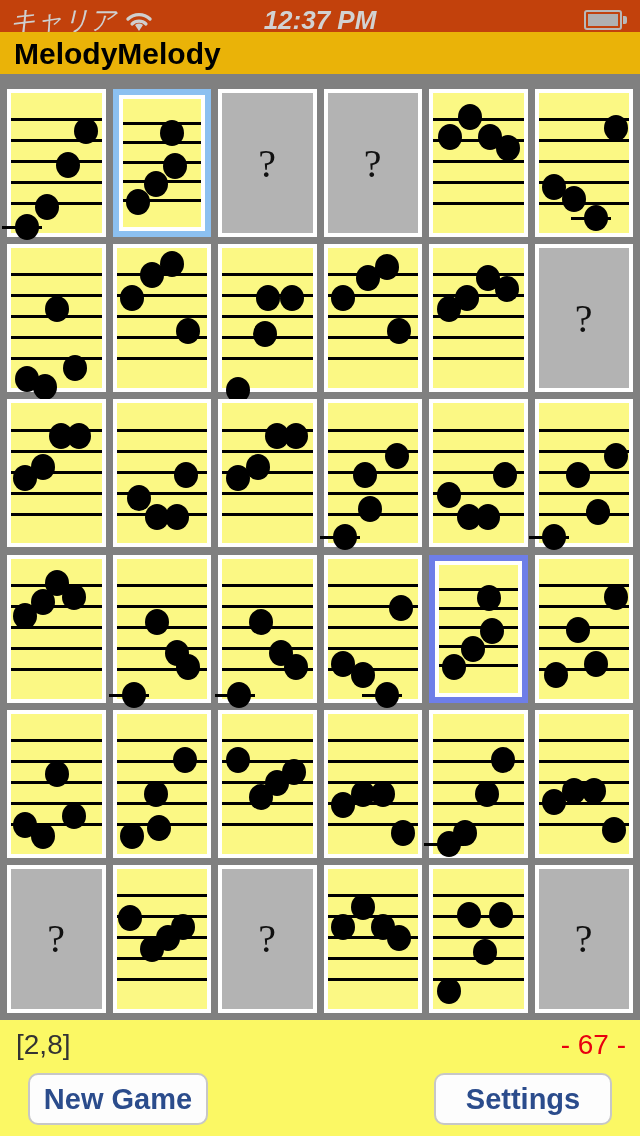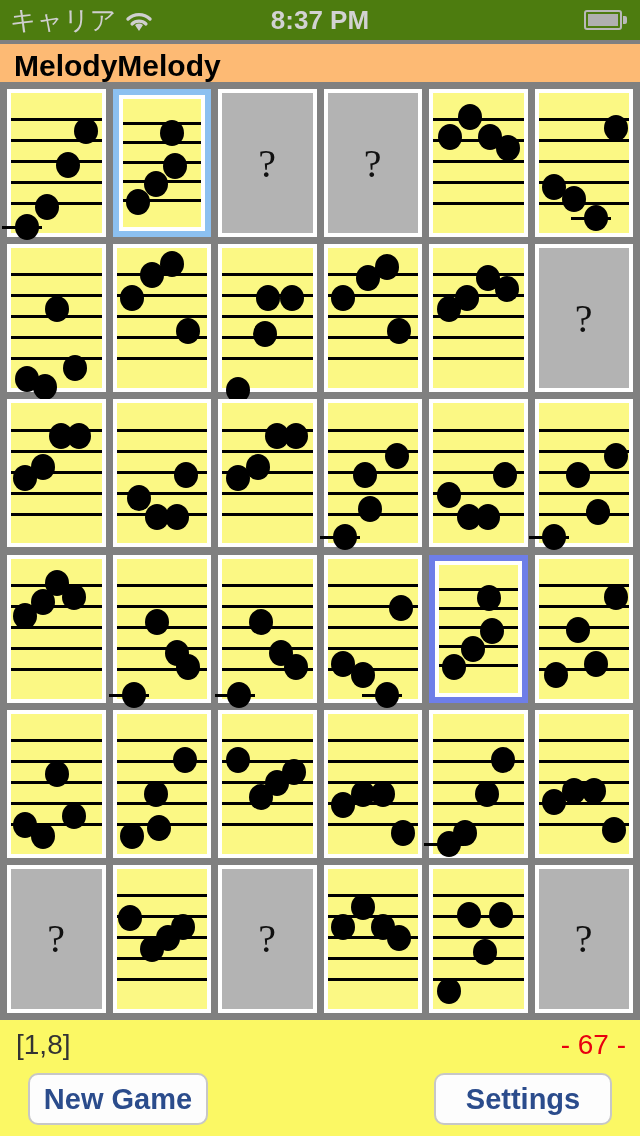--- a/index.html
+++ b/index.html
@@ -7,43 +7,43 @@
     width:640px;height:1136px;overflow:hidden;
     background:#808080;
     font-family:"Liberation Sans", sans-serif;
     -webkit-font-smoothing:none;
   }
   .phone{position:relative;width:640px;height:1136px;}
 
   
   .statusbar{
     position:absolute;left:0;top:0;width:640px;height:40px;
-    background:#4d7c0f;color:#c8c8c8;
+    background:#c2410c;color:#c8c8c8;font-style:italic;
   }
   .sb-carrier{
     position:absolute;left:10px;top:4px;font-size:26px;letter-spacing:0px;
     color:#cfcfcf;line-height:32px;
   }
   .sb-wifi{position:absolute;left:122px;top:9px;width:34px;height:24px;}
   .sb-time{
     position:absolute;left:0;top:4px;width:640px;text-align:center;
     font-size:26px;font-weight:bold;color:#d2d2d2;line-height:32px;
   }
   .sb-battery{position:absolute;right:12px;top:10px;width:44px;height:20px;}
   .batt-body{
     position:absolute;left:0;top:0;width:38px;height:20px;
     border:2px solid #b9b9b9;border-radius:3px;box-sizing:border-box;
   }
   .batt-fill{position:absolute;left:4px;top:4px;width:30px;height:12px;background:#b0b0b0;}
   .batt-cap{position:absolute;left:39px;top:6px;width:4px;height:8px;background:#b9b9b9;border-radius:0 2px 2px 0;}
 
   
   .titlebar{
-    position:absolute;left:0;top:44px;width:640px;height:42px;
-    background:#fdba74;
+    position:absolute;left:0;top:32px;width:640px;height:42px;
+    background:#eab308;
   }
   .title-text{
     position:absolute;left:14px;top:5px;
     font-size:30px;font-weight:bold;color:#000;line-height:34px;
   }
 
   
   .board{
     position:absolute;left:0;top:82px;width:640px;height:938px;
     background:#808080;
@@ -106,21 +106,21 @@
 
   <div class="statusbar">
     <div class="sb-carrier">キャリア</div>
     <div class="sb-wifi">
       <svg width="34" height="24" viewBox="0 0 34 24">
         <path d="M17 22 L13 16 A7 7 0 0 1 21 16 Z" fill="#cfcfcf"></path>
         <path d="M6 10 A16 16 0 0 1 28 10" stroke="#cfcfcf" stroke-width="3.4" fill="none" stroke-linecap="round"></path>
         <path d="M10 15 A10 10 0 0 1 24 15" stroke="#cfcfcf" stroke-width="3.2" fill="none" stroke-linecap="round"></path>
       </svg>
     </div>
-    <div class="sb-time">8:37 PM</div>
+    <div class="sb-time">12:37 PM</div>
     <div class="sb-battery">
       <div class="batt-body"></div>
         <div class="batt-fill"></div>
         <div class="batt-cap"></div>
     </div>
   </div>
 
   <div class="titlebar">
     <div class="title-text">MelodyMelody</div>
   </div>
@@ -610,18 +610,18 @@
         </div>
       </div>
       <div class="card hidden" style="left: 534.5px; top: 782.833px; width: 98.5px; height: 148.167px;">
         <div class="card-inner">
           <div class="qmark">?</div>
         </div>
       </div>
     </div>
 
   <div class="bottombar">
-    <div class="coord">[1,8]</div>
+    <div class="coord">[2,8]</div>
     <div class="score">- 67 -</div>
     <div class="btn btn-set">Settings</div>
     <div class="btn btn-new">New Game</div>
   </div>
 </div>
 
 </body></html>

